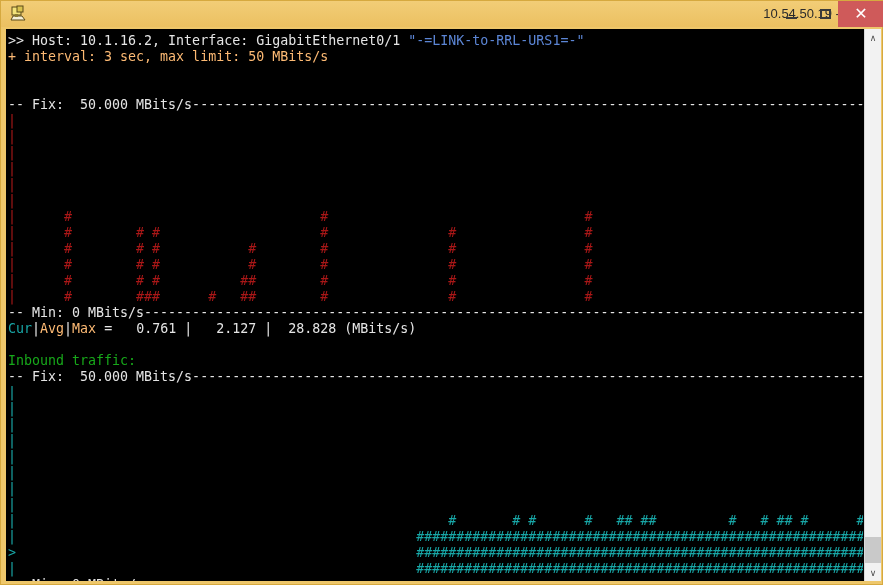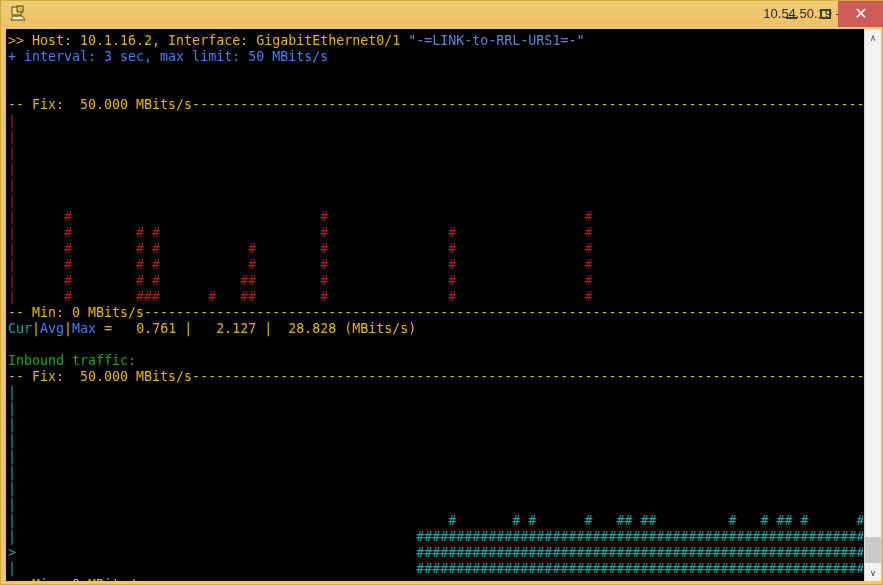--- a/index.html
+++ b/index.html
@@ -54,22 +54,22 @@
     background:#000000;
     overflow:hidden;
   }
   .row{
     position:absolute;left:0;height:16px;line-height:16px;
     white-space:pre;
     font-family:"DejaVu Sans Mono","Liberation Mono",monospace;
     font-size:13.3px;
     letter-spacing:0px;
   }
-  .c-white{color:#eab308;}
-  .c-yellow{color:#3b82f6;}
+  .c-white{color:#e5e5e5;}
+  .c-yellow{color:#fdba74;}
   .c-green{color:#17a81a;}
   .c-teal{color:#18a7a7;}
   .c-red{color:#a81717;}
   .c-blue{color:#5c86d6;}
   
   .sbar{
     position:absolute;right:1px;top:28px;width:16px;height:552px;
     background:#f2f2f2;border-left:1px solid #d9d9d9;
   }
   .sb-arrow{

